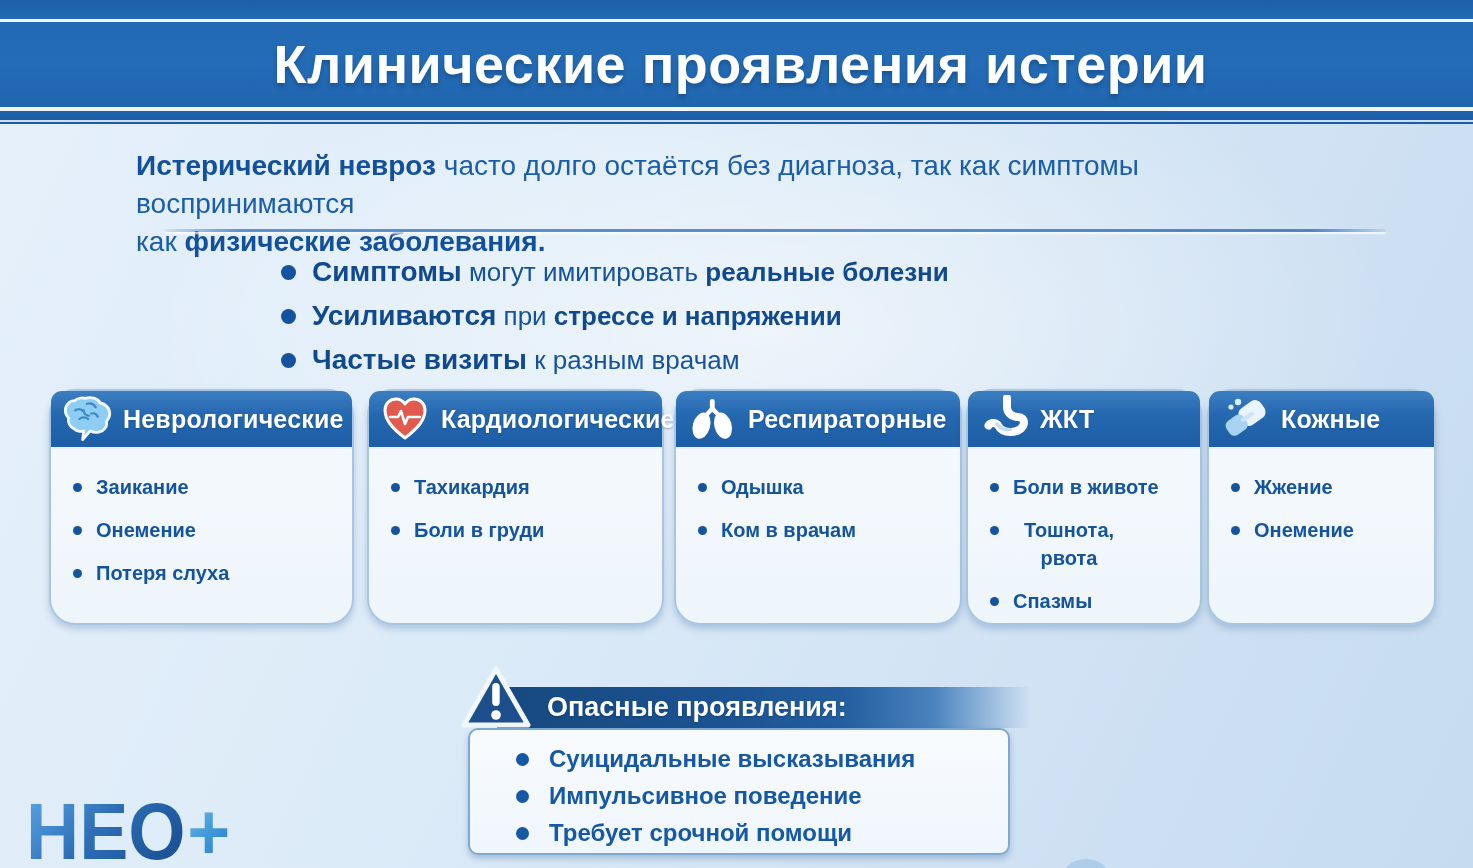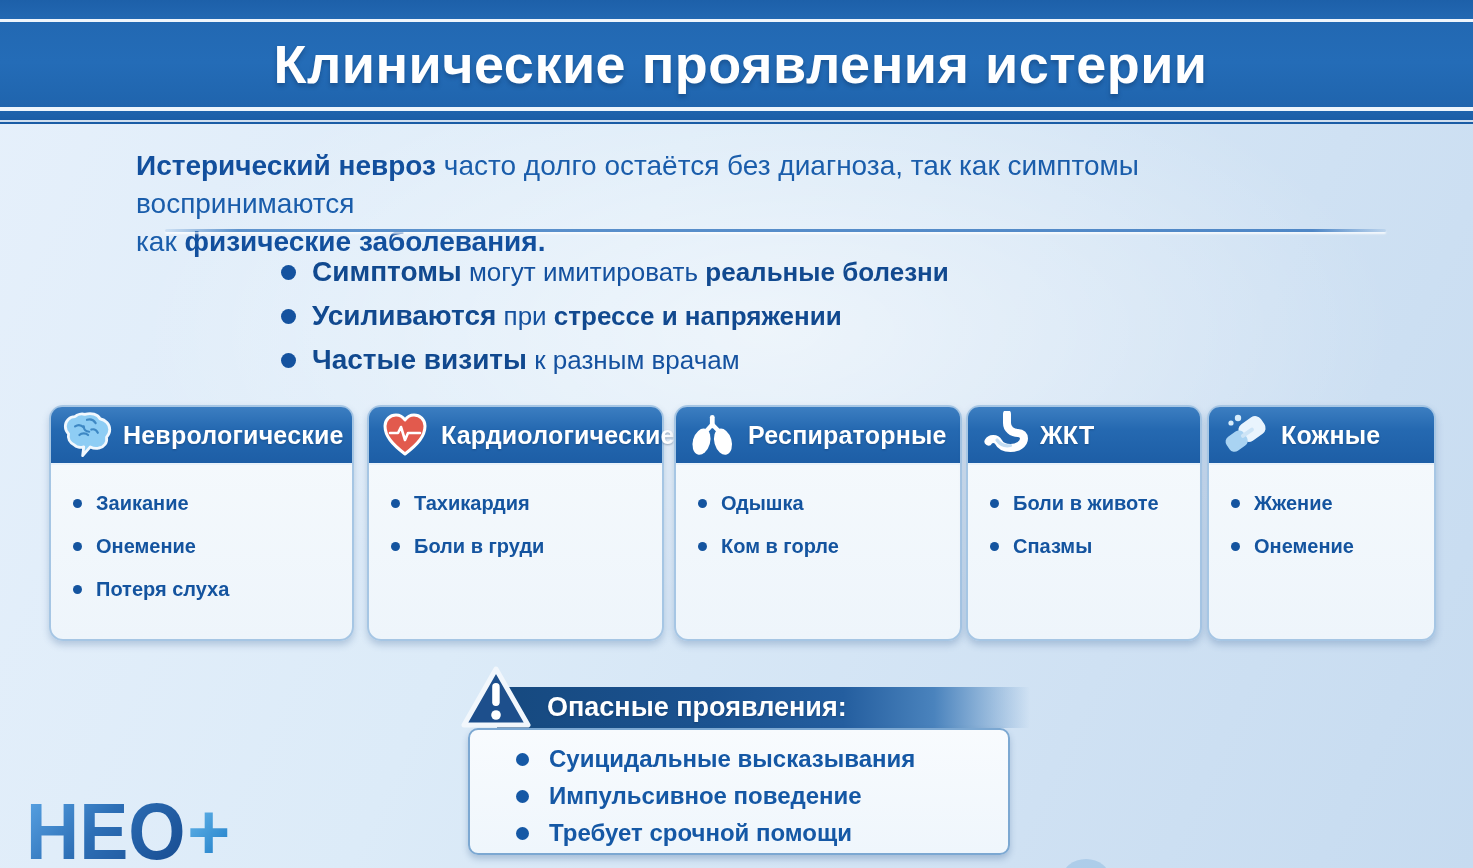--- a/index.html
+++ b/index.html
@@ -33,21 +33,21 @@
 
   
   .points { position:absolute; top:256px; left:281px; }
   .point { display:flex; align-items:center; height:32px; margin-bottom:12px;
     font-size:26px; color:#14519f; white-space:pre; }
   .pdot { width:15px; height:15px; border-radius:50%; background:#14529f; margin-right:16px; flex:none; }
   .point .lead { font-weight:700; font-size:28px; color:#11498f; }
   .point .emph { font-weight:700; color:#11498f; }
 
   
-  .card { position:absolute; top:405px; height:236px; border-radius:14px;
+  .card { position:absolute; top:389px; height:236px; border-radius:26px;
     background:linear-gradient(180deg,#f6fafd 0%,#eef5fb 100%);
     border:2px solid #a6c6e4; box-shadow:0 4px 7px rgba(60,100,150,.28);text-align:center; }
   .card-header { height:58px; border-radius:11px 11px 0 0; display:flex; align-items:center;
     padding:0 8px 0 10px; gap:10px;
     background:linear-gradient(180deg,#3c7ec1 0%,#2569b1 40%,#1d5ea6 100%);
     border-bottom:2px solid #e9f2fa; }
   .chip { width:52px; height:54px; flex:none; display:flex; align-items:center; justify-content:center; }
   .card-title { color:#ffffff; font-weight:700; font-size:25px; letter-spacing:.2px;
     text-shadow:0 1px 2px rgba(10,40,80,.35); white-space:nowrap; }
   .card-body { padding:24px 10px 0 22px; }
@@ -174,39 +174,43 @@
       </span>
       <span class="card-title">Респираторные</span>
     </div>
     <div class="card-body">
       <div class="item">
           <span class="idot"></span>
           <span class="item-text">Одышка</span>
         </div>
       <div class="item">
           <span class="idot"></span>
-          <span class="item-text">Ком в горле</span>
+          <span class="item-text">Ком в врачам</span>
         </div>
     </div>
   </div>
 
   <div class="card card-c4">
     <div class="card-header">
       <span class="chip">
         <svg width="48" height="48" viewBox="0 0 48 48">
           <path d="M27 3v9c0 6 5 10 11 10 4 0 6 2.5 6 5.5 0 5.5-6.5 9.5-13.5 9.5-6 0-10-2-12-6-2.5-4-8-4-10-0.5" fill="none" stroke="#ffffff" stroke-width="8" stroke-linecap="round"></path>
           <path d="M17 29c3 4.5 8 6.5 13.5 5.5" stroke="#c4ddf2" stroke-width="3.2" fill="none" stroke-linecap="round"></path>
         </svg>
       </span>
       <span class="card-title">ЖКТ</span>
     </div>
     <div class="card-body">
       <div class="item">
           <span class="idot"></span>
           <span class="item-text">Боли в животе</span>
+        </div>
+      <div class="item">
+          <span class="idot"></span>
+          <span class="item-text">Тошнота, рвота</span>
         </div>
       <div class="item">
           <span class="idot"></span>
           <span class="item-text">Спазмы</span>
         </div>
     </div>
   </div>
 
   <div class="card card-c5">
     <div class="card-header">

